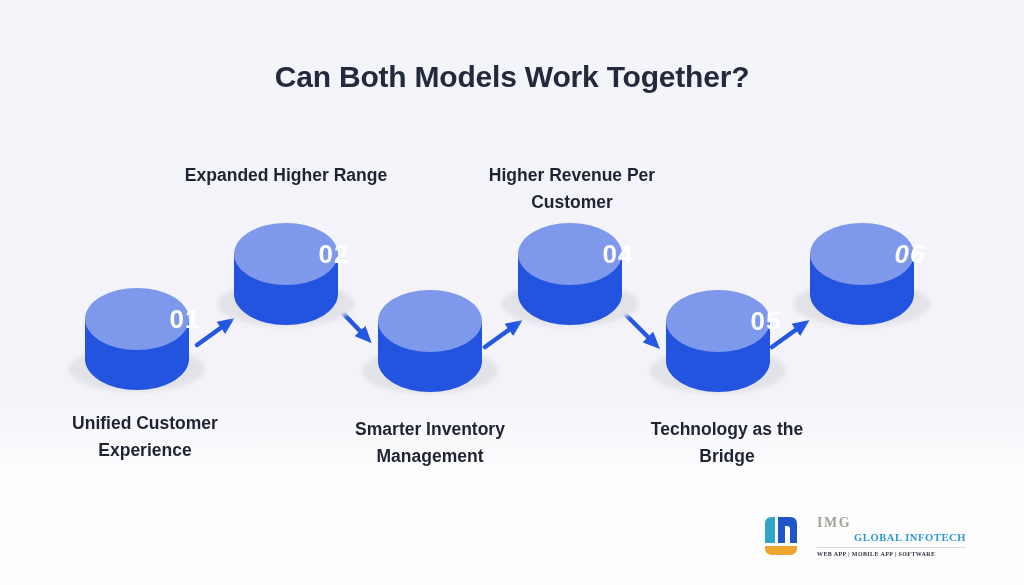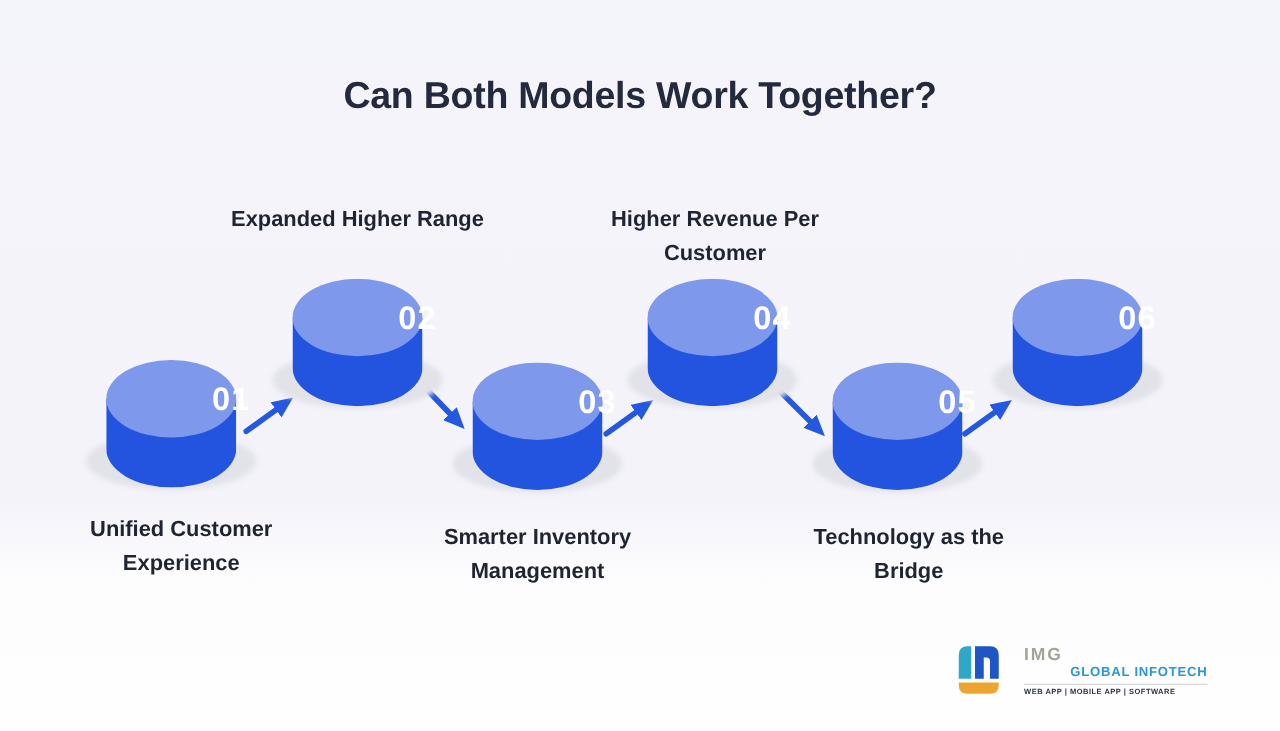--- a/index.html
+++ b/index.html
@@ -33,25 +33,25 @@
     font-size:17.5px;font-weight:700;line-height:27px;
     color:#1f2432;
   }
   .arrows{position:absolute;left:0;top:0;pointer-events:none;}
   
   .cyl-1{left:85px;top:288px;}  .lbl-1{left:45px;top:410px;width:200px;}
   .cyl-2{left:234px;top:223px;} .lbl-2{left:156px;top:162px;width:260px;}
   .cyl-3{left:378px;top:290px;} .lbl-3{left:330px;top:416px;width:200px;}
   .cyl-4{left:518px;top:223px;} .lbl-4{left:472px;top:162px;width:200px;}
   .cyl-5{left:666px;top:290px;} .lbl-5{left:632px;top:416px;width:190px;}
-  .cyl-6{left:810px;top:223px;} .lbl-6{left:765px;top:162px;width:200px;}
+  .cyl-6{left:810px;top:223px;font-style:italic;} .lbl-6{left:765px;top:162px;width:200px;}
   
   .logo{
     position:absolute;right:58px;bottom:28px;
-    display:flex;align-items:flex-start;gap:18px;
+    display:flex;align-items:flex-start;gap:18px;font-family:Liberation Serif, serif;
   }
   .logo-text{display:flex;flex-direction:column;line-height:1;}
   .logo-name{font-size:14px;font-weight:700;color:#a3a396;letter-spacing:1.5px;margin-top:1px;}
   .logo-subtitle{font-size:10.5px;font-weight:700;color:#2b97d4;letter-spacing:0.6px;margin-top:3px;margin-left:37px;}
   .logo-tagline{font-size:6px;font-weight:700;color:#2e3440;letter-spacing:0.4px;margin-top:4px;border-top:1px solid #d8d8de;padding-top:3px;}
 </style>
 </head>
 <body>
 
 <div class="canvas">
@@ -92,21 +92,20 @@
     <div class="cyl-number">02</div>
   </div>
   <div class="step-label lbl-2">Expanded Higher Range</div>
 
   <div class="step-cyl cyl-3">
     <div class="cyl-shadow"></div>
     <svg class="cyl-svg" width="104" height="102" viewBox="0 0 104 102">
       <path d="M0 31 V71 A52 31 0 0 0 104 71 V31 Z" fill="#2254e0"></path>
       <ellipse cx="52" cy="31" rx="52" ry="31" fill="#7e98eb"></ellipse>
     </svg>
-    <div class="cyl-number">03</div>
   </div>
   <div class="step-label lbl-3">Smarter Inventory Management</div>
 
   <div class="step-cyl cyl-4">
     <div class="cyl-shadow"></div>
     <svg class="cyl-svg" width="104" height="102" viewBox="0 0 104 102">
       <path d="M0 31 V71 A52 31 0 0 0 104 71 V31 Z" fill="#2254e0"></path>
       <ellipse cx="52" cy="31" rx="52" ry="31" fill="#7e98eb"></ellipse>
     </svg>
     <div class="cyl-number">04</div>

